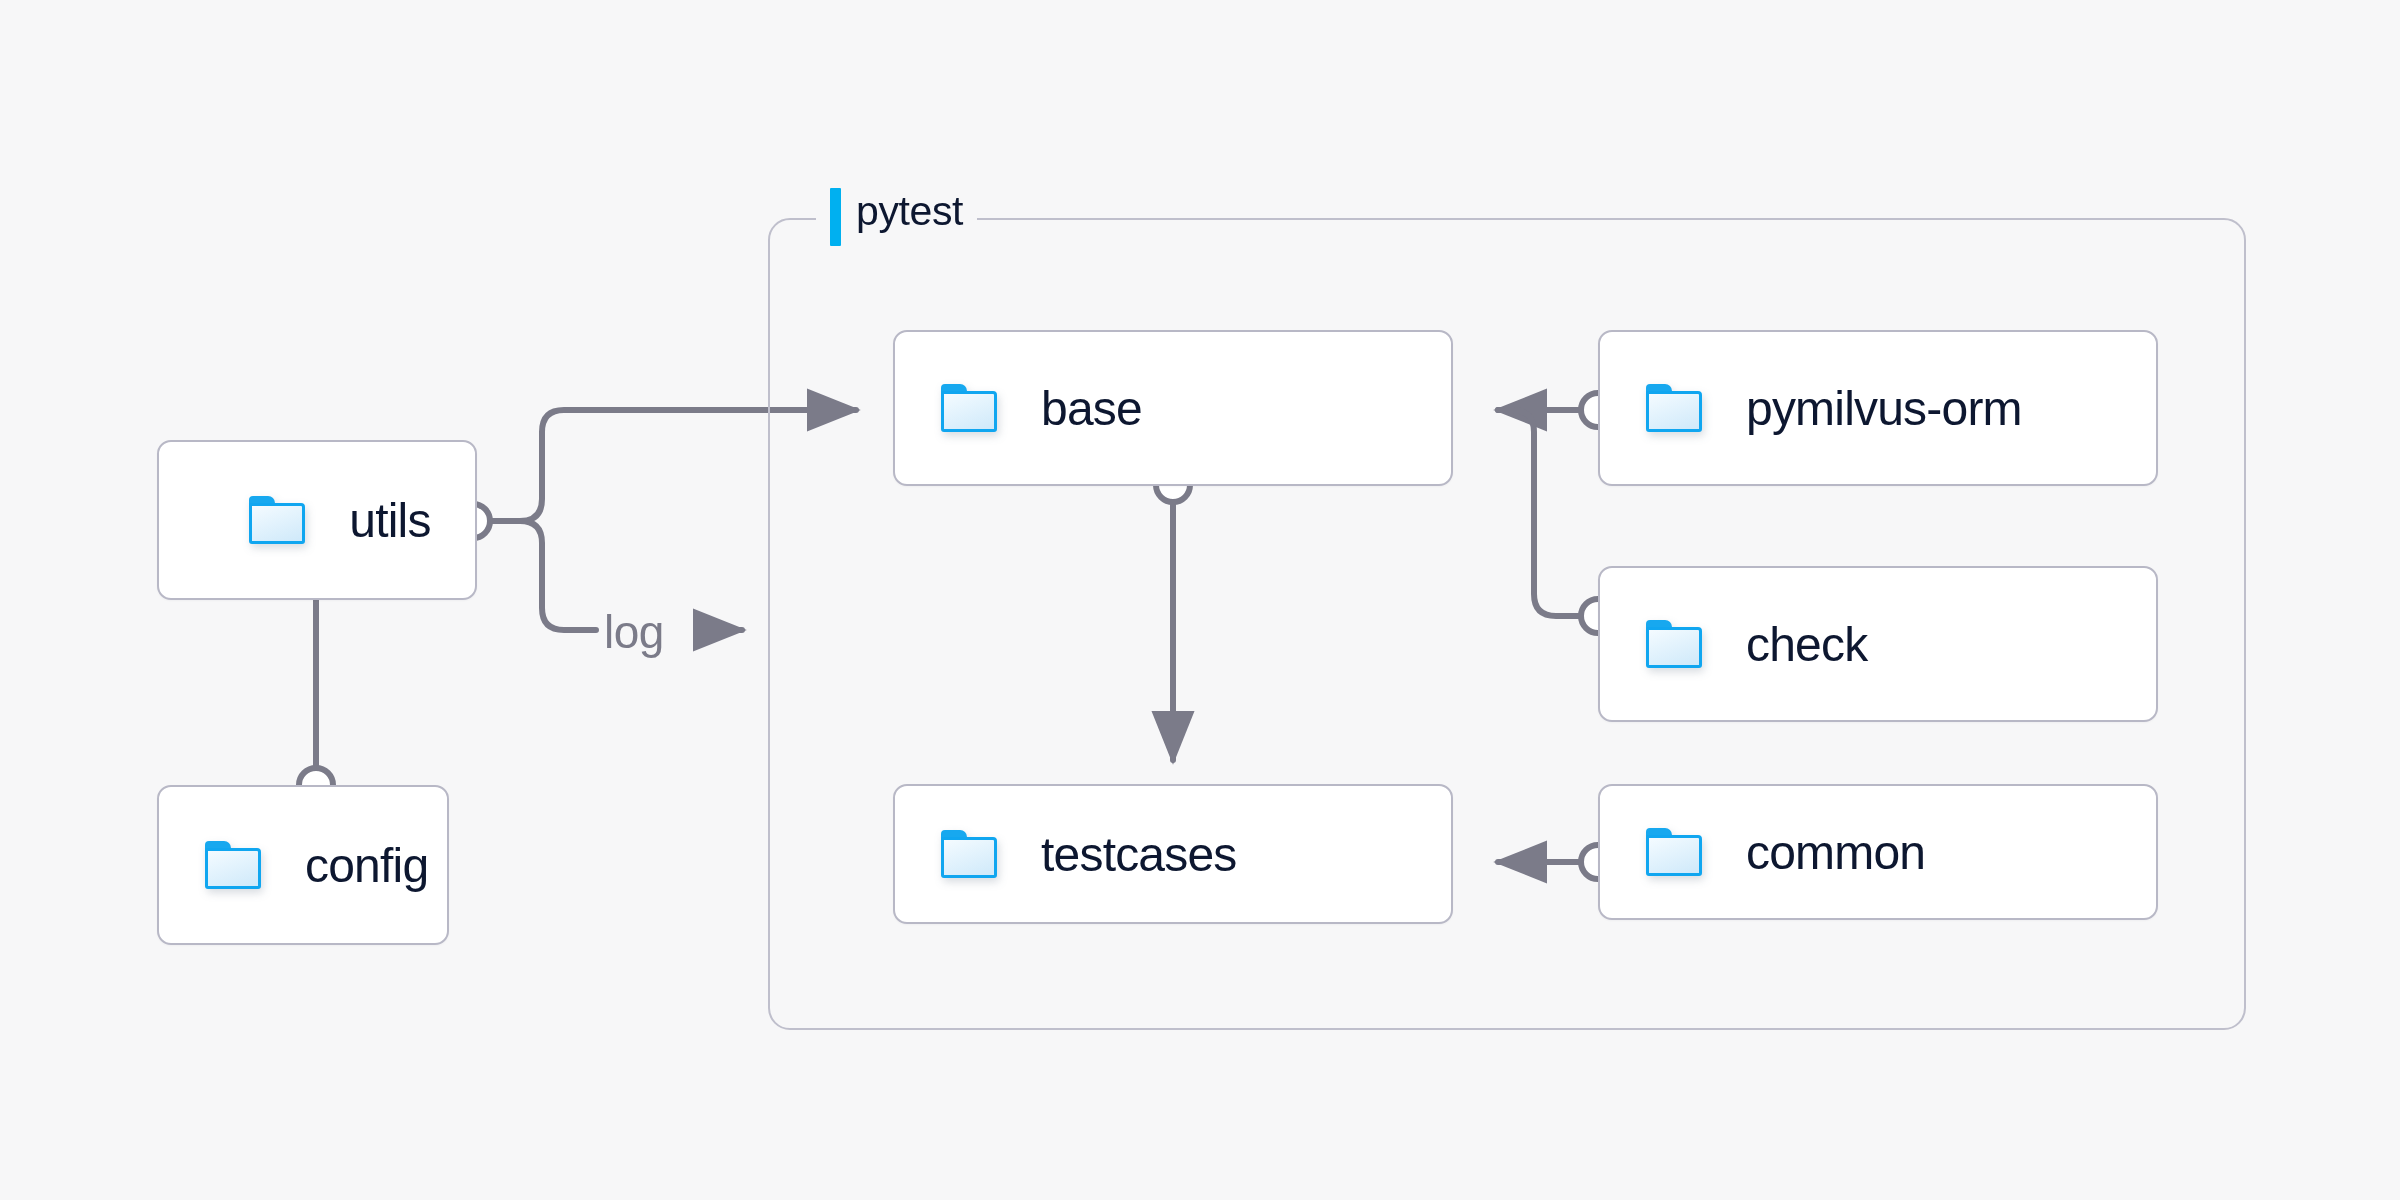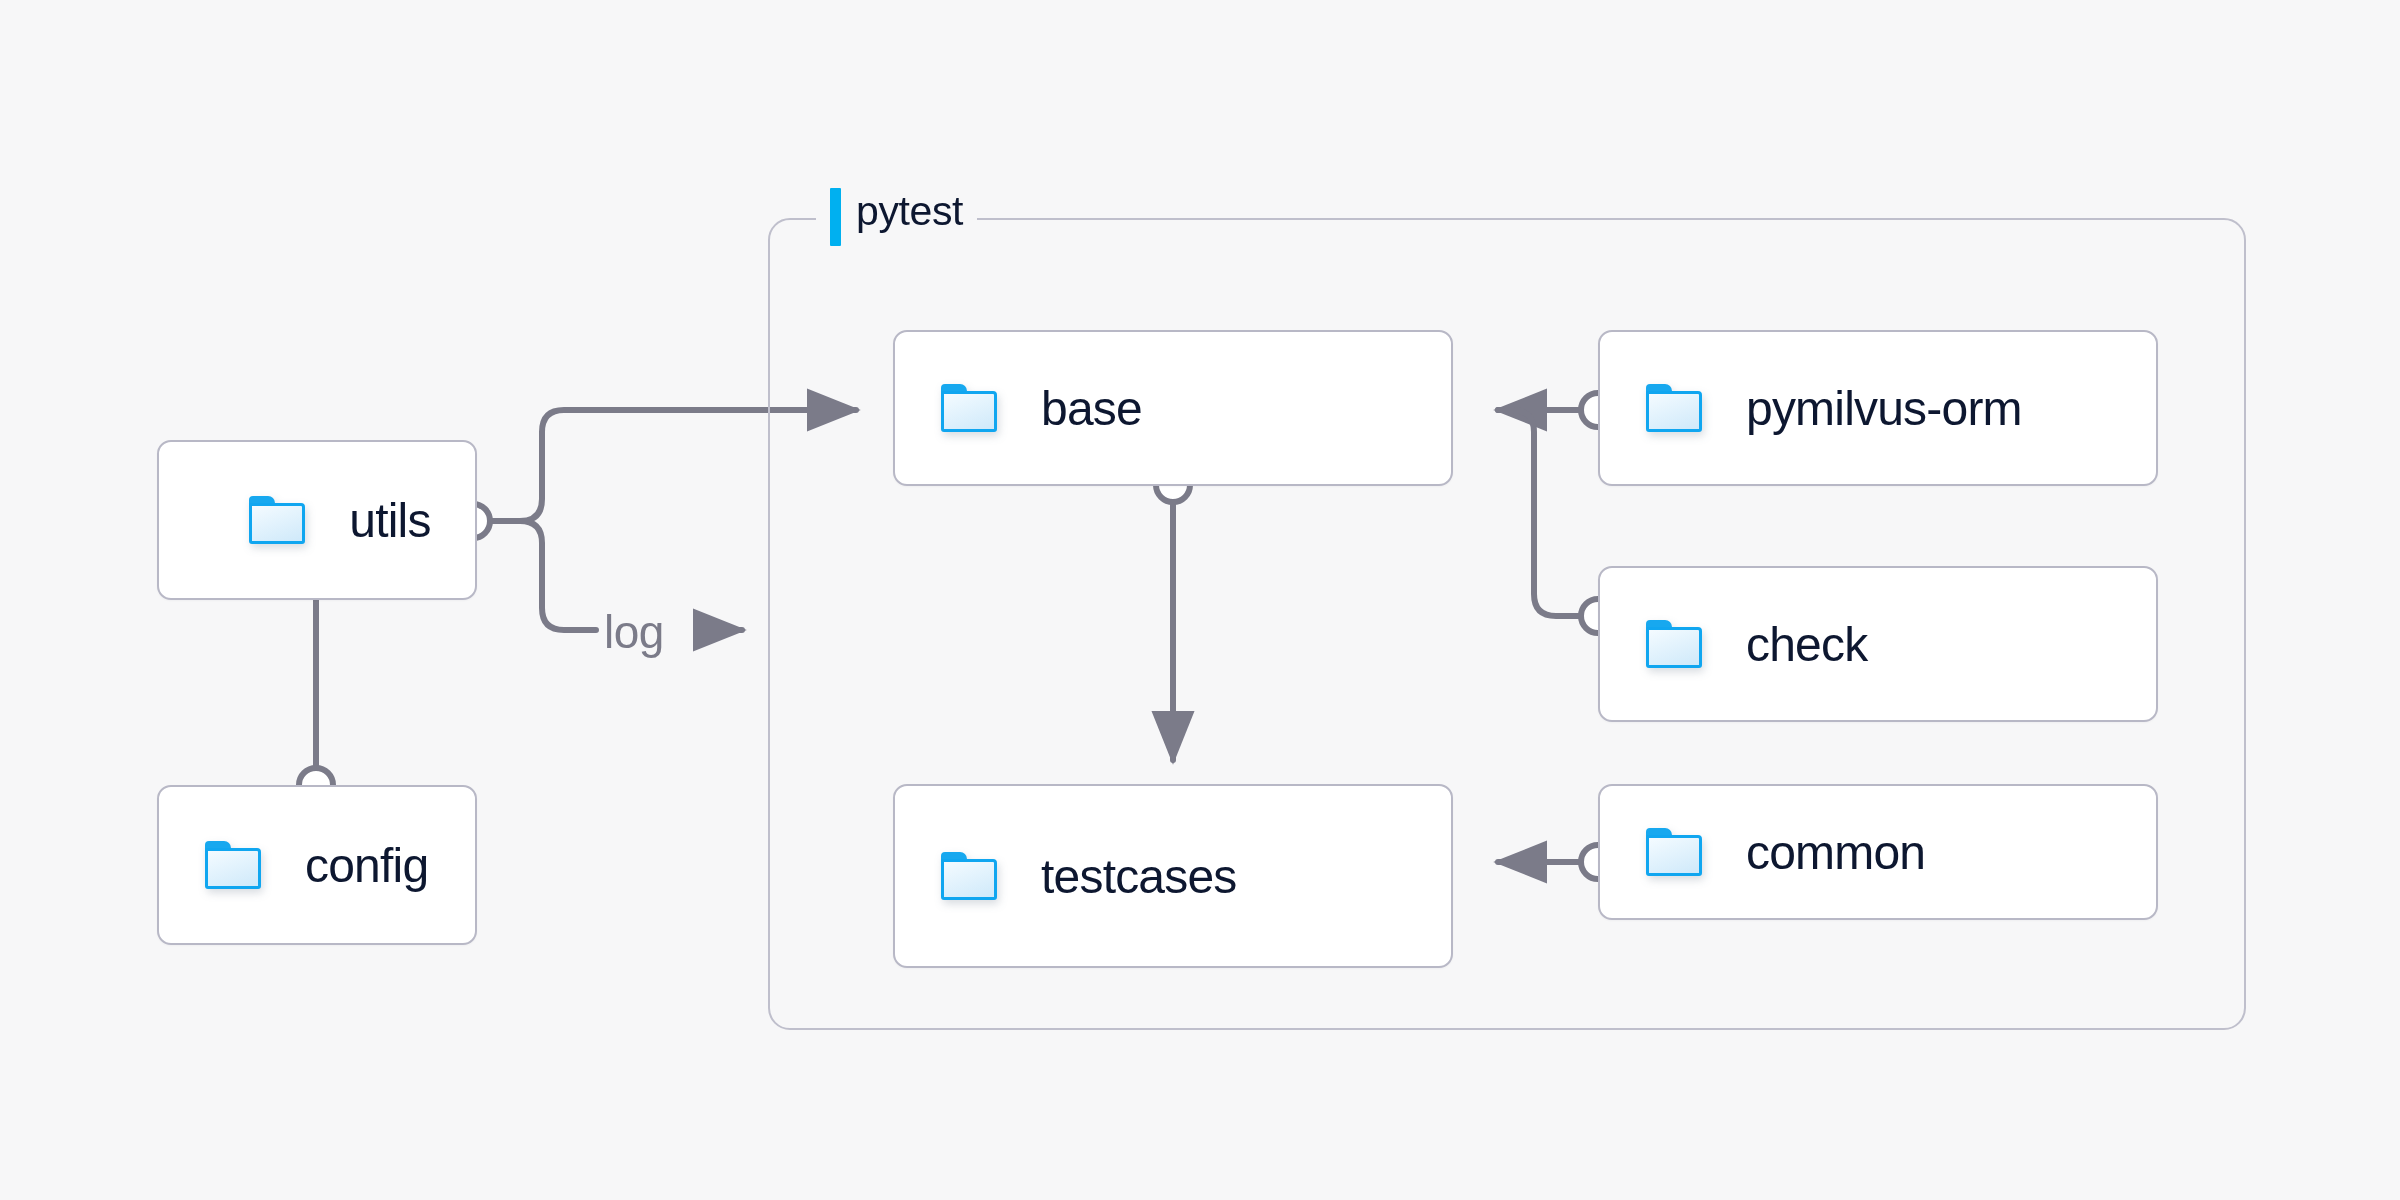--- a/index.html
+++ b/index.html
@@ -147,37 +147,37 @@
   </div>
 
   <div class="node" style="left:157px; top:440px; width:320px; height:160px;justify-content:center;">
     <span class="folder">
         <i class="tab"></i>
         <i class="body"></i>
       </span>
     <span class="label">utils</span>
   </div>
 
-  <div class="node" style="left:157px; top:785px; width:320px; height:160px;align-items:center;">
+  <div class="node" style="left:157px; top:785px; width:292px; height:160px;align-items:center;">
     <span class="folder">
         <i class="tab"></i>
         <i class="body"></i>
       </span>
     <span class="label">config</span>
   </div>
 
   <div class="node" style="left:893px; top:330px; width:560px; height:156px;">
     <span class="folder">
         <i class="tab"></i>
         <i class="body"></i>
       </span>
     <span class="label">base</span>
   </div>
 
-  <div class="node" style="left:893px; top:784px; width:560px; height:184px;text-align:right;">
+  <div class="node" style="left:893px; top:784px; width:560px; height:140px;text-align:right;">
     <span class="folder">
         <i class="tab"></i>
         <i class="body"></i>
       </span>
     <span class="label">testcases</span>
   </div>
 
   <div class="node" style="left:1598px; top:330px; width:560px; height:156px;">
     <span class="folder">
         <i class="tab"></i>

